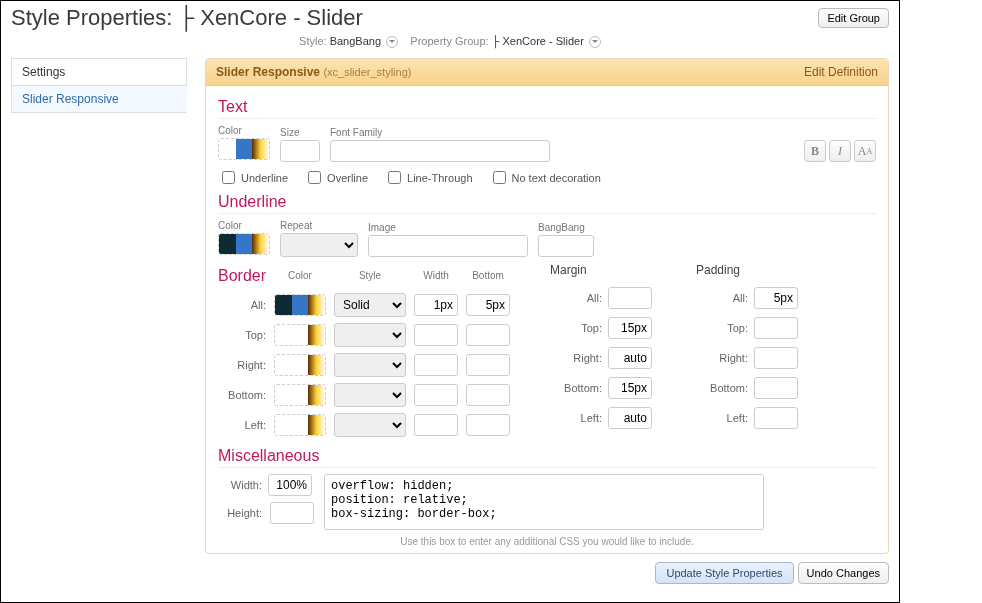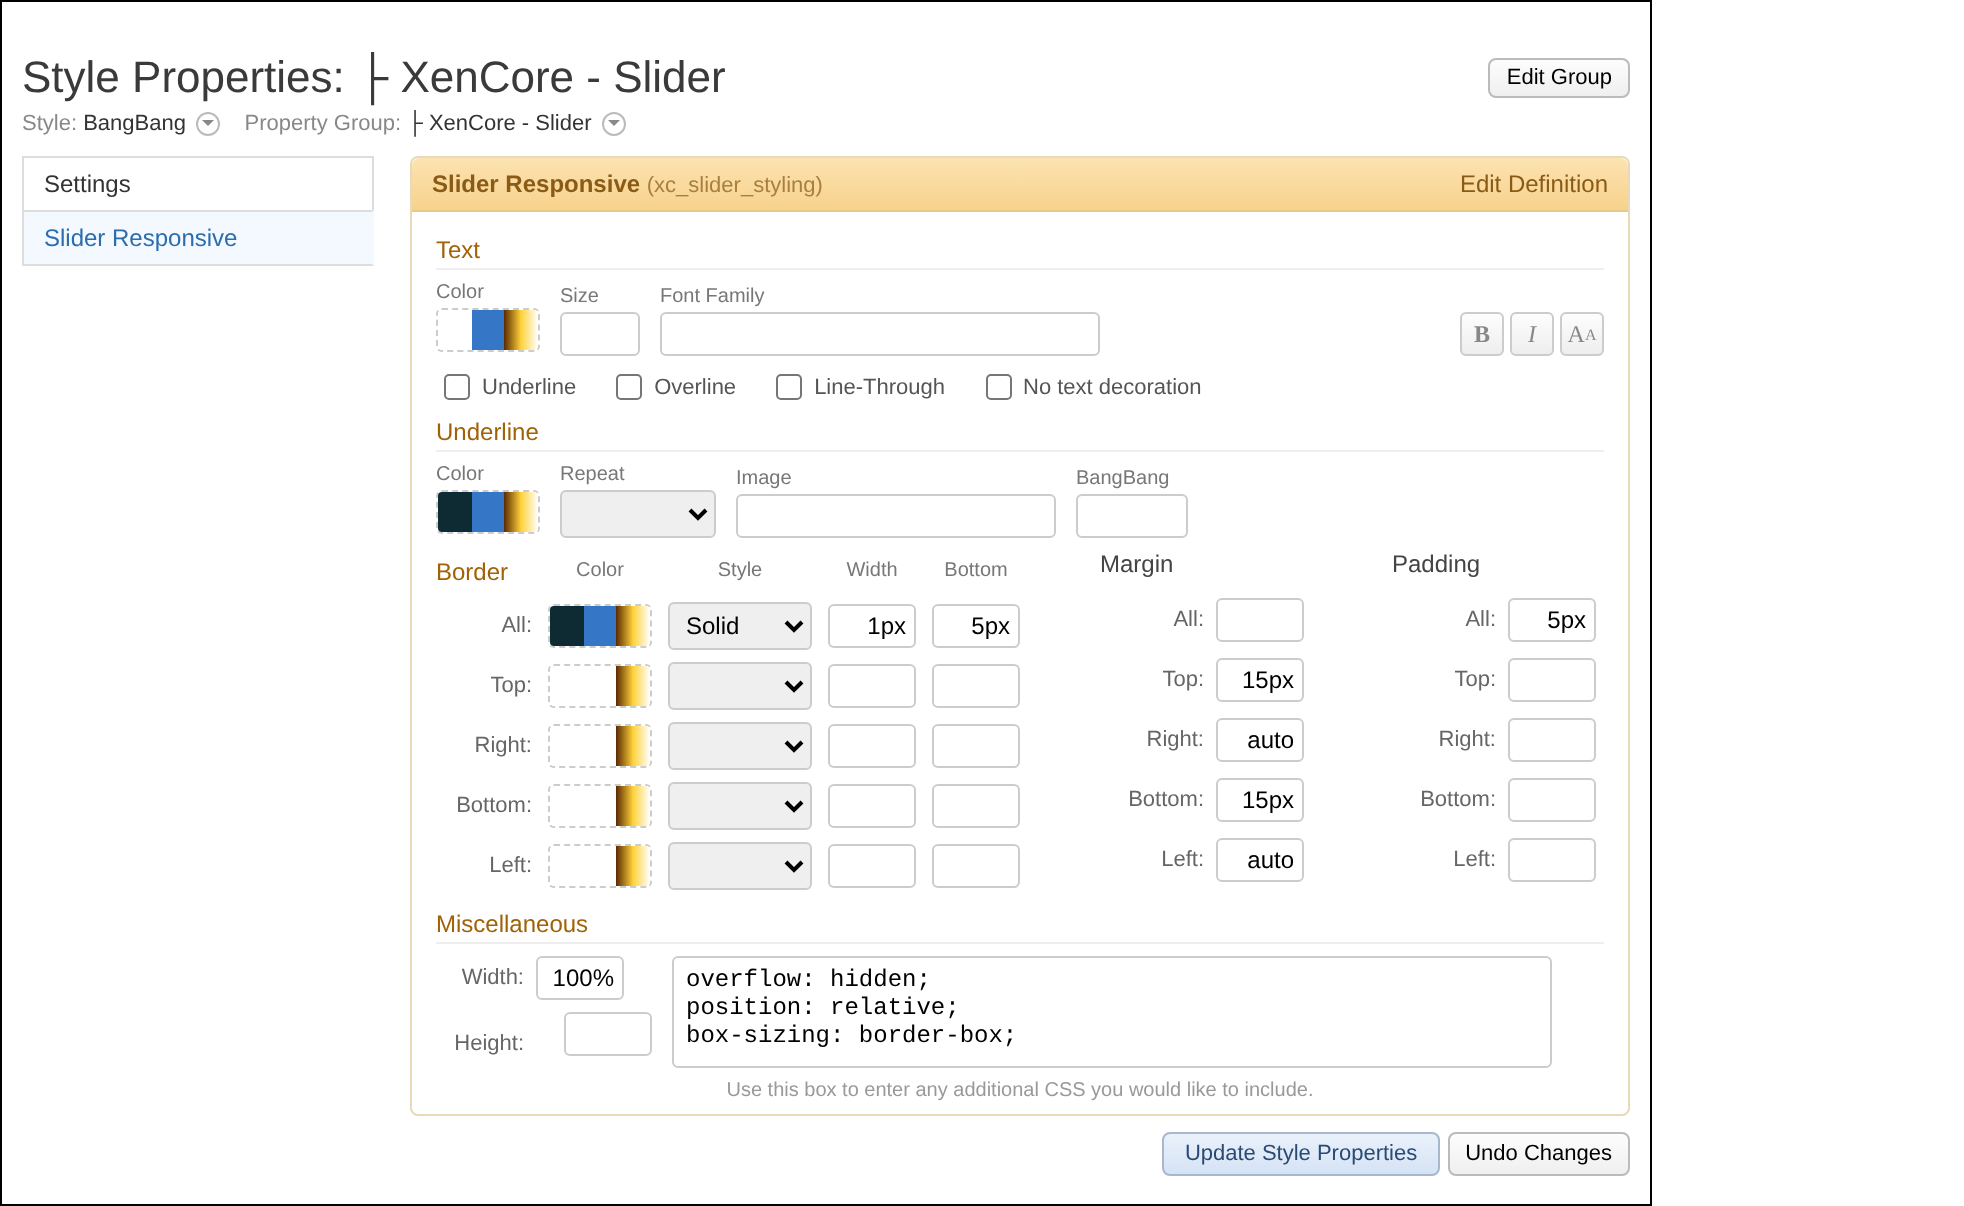--- a/index.html
+++ b/index.html
@@ -1,35 +1,35 @@
 <!DOCTYPE html>
 <html><head>
 <meta charset="utf-8">
 <style>
 * { box-sizing: border-box; }
 body { margin: 0; font-family: "Trebuchet MS", Helvetica, Arial, sans-serif; font-size: 12px; color: #444; background: #fff; }
-.wrap { border: 1px solid #000; width: 826px; height: 603px; padding: 25px 10px; position: relative; }
+.wrap { border: 1px solid #000; width: 900px; height: 603px; padding: 4px 10px; position: relative; }
 .hdr { display: flex; align-items: center; justify-content: space-between; margin-bottom: 4px; }
 .hdr h1 { margin: 0; font-size: 22px; color: #3a3a3a; font-weight: normal; }
 .hdr-btns { display: flex; gap: 4px; }
 .btn { font-size: 11px; padding: 3px 8px; border: 1px solid #bbb; border-radius: 4px; background: linear-gradient(#fdfdfd,#efefef); cursor: pointer; }
-.crumb { font-size: 11px; color: #888; margin-bottom: 10px; }
+.crumb { font-size: 11px; color: #888; margin-bottom: 10px; text-align: center; }
 .crumb strong { color: #333; font-weight: normal; }
 .dd { display:inline-block; width:12px; height:12px; border:1px solid #bbb; border-radius:50%; vertical-align:middle; margin-left:2px; position:relative; }
 .dd::after { content:""; position:absolute; left:2px; top:3px; border:3px solid transparent; border-top-color:#888; }
 .layout { display: flex; gap: 6px; }
 .side { width: 176px; }
 .side-item { border: 1px solid #ddd; border-left:1px solid #ddd; padding: 6px 10px; font-size: 12px; color: #333; background:#fff; margin-bottom:-1px; cursor:pointer; }
 .side-item.active { color: #2b6dad; background:#f4f9ff; border-right-color:#f4f9ff; }
 .main { flex: 1; border: 1px solid #e8d9b8; border-radius: 4px; margin-left: 12px; }
 .tab-hdr { background: linear-gradient(#fce3b1,#f7d28c); padding: 6px 10px; font-size: 12px; color: #8a5a17; display:flex; justify-content:space-between; border-bottom:1px solid #e8c98a; border-radius:4px 4px 0 0; }
 .tab-hdr .code { color:#a97f3f; font-size:11px; }
 .tab-hdr a { color:#8a5a17; cursor:pointer; }
 .body { padding: 8px 12px 4px; }
-.sec-title { font-size: 12px; color: #a16207; margin: 4px 0 2px; }
+.sec-title { font-size: 16px; color: #be185d; margin: 4px 0 2px; }
 .hr { border-top:1px solid #eee; margin:2px 0 6px; }
 .lbl { font-size: 10px; color: #777; display:block; margin-bottom:2px; }
 .row { display:flex; gap:10px; align-items:flex-end; margin-bottom:6px; }
 input[type=text] { border:1px solid #ccc; border-radius:3px; padding:3px 4px; font-size:12px; }
 select { border:1px solid #ccc; border-radius:3px; padding:2px 4px; font-size:12px; height:24px; }
 .swatch { width:52px; height:22px; border:1px dashed #ccc; border-radius:3px; display:inline-flex; overflow:hidden; }
 .swatch span { flex:1; }
 .sw-dark { background:#0e2a33; }
 .sw-blue { background:#3676c7; }
 .sw-grad { background:linear-gradient(90deg,#5a2a00,#ffd23a,#fff); }
@@ -248,21 +248,21 @@
         </div>
 
         <div class="sec-title" style="margin-top:10px">Miscellaneous</div>
         <div class="hr"></div>
         <div class="row" style="align-items:flex-start">
           <div>
             <div style="display:flex;align-items:center;gap:6px;margin-bottom:6px">
               <span style="width:44px;text-align:right;font-size:11px;color:#666">Width:</span>
               <input type="text" class="small-in" value="100%" style="">
             </div>
-            <div style="display:flex;align-items:flex-end;gap:20px">
+            <div style="display:flex;align-items:center;gap:8px">
               <span style="width:44px;text-align:right;font-size:11px;color:#666">Height:</span>
               <input type="text" class="small-in" value="" style="">
             </div>
           </div>
           <textarea style="width: 440px; height: 56px;">overflow: hidden;
 position: relative;
 box-sizing: border-box;</textarea>
         </div>
         <div class="hint">Use this box to enter any additional CSS you would like to include.</div>
       </div>

